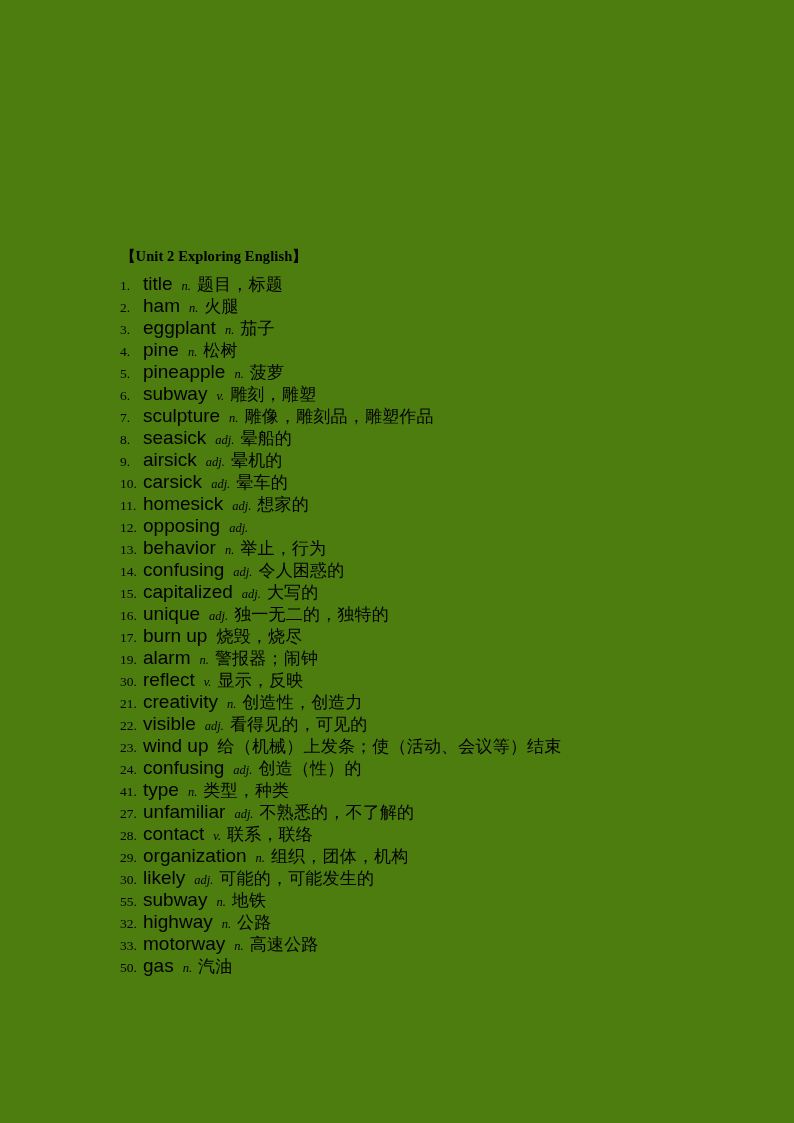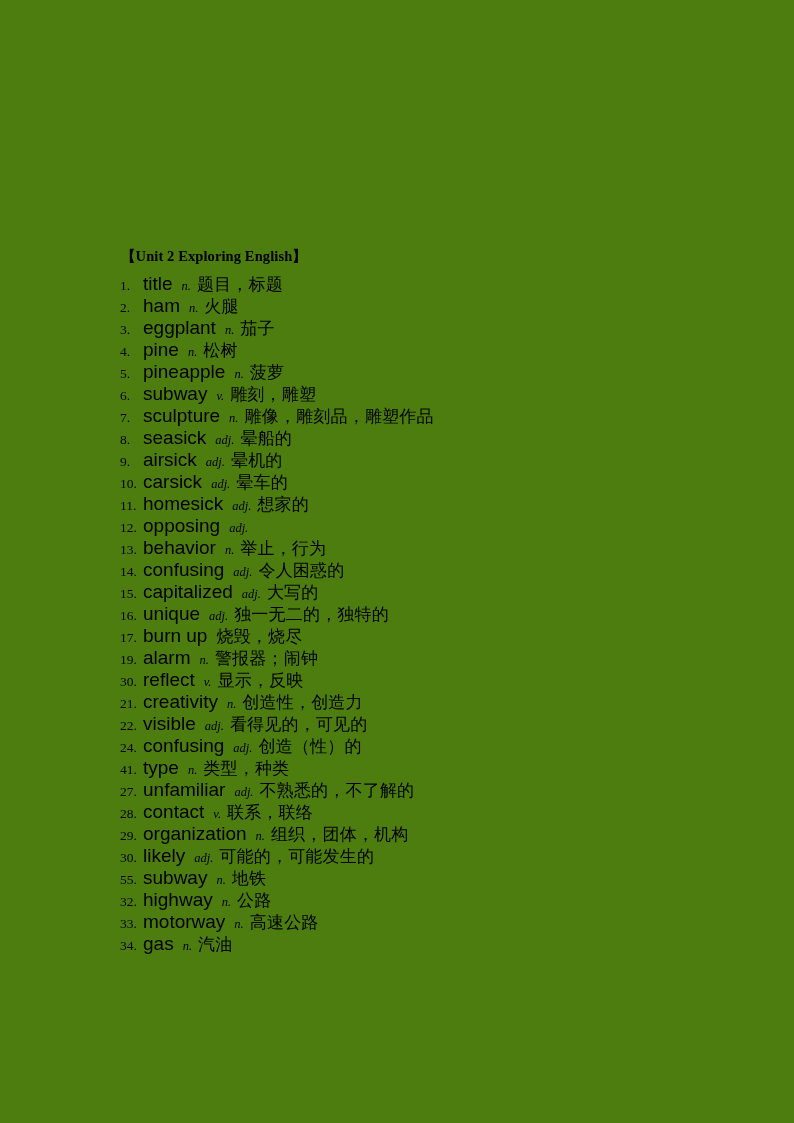--- a/index.html
+++ b/index.html
@@ -197,20 +197,26 @@
           <span class="pos">n.</span>
           <span class="cn">创造性，创造力</span>
         </li>
         <li class="vocab-row">
           <span class="idx">22.</span>
           <span class="word">visible</span>
           <span class="pos">adj.</span>
           <span class="cn">看得见的，可见的</span>
         </li>
         <li class="vocab-row">
+          <span class="idx">23.</span>
+          <span class="word">wind up</span>
+          <span class="pos"></span>
+          <span class="cn">给（机械）上发条；使（活动、会议等）结束</span>
+        </li>
+        <li class="vocab-row">
           <span class="idx">24.</span>
           <span class="word">confusing</span>
           <span class="pos">adj.</span>
           <span class="cn">创造（性）的</span>
         </li>
         <li class="vocab-row">
           <span class="idx">41.</span>
           <span class="word">type</span>
           <span class="pos">n.</span>
           <span class="cn">类型，种类</span>
@@ -251,21 +257,21 @@
           <span class="pos">n.</span>
           <span class="cn">公路</span>
         </li>
         <li class="vocab-row">
           <span class="idx">33.</span>
           <span class="word">motorway</span>
           <span class="pos">n.</span>
           <span class="cn">高速公路</span>
         </li>
         <li class="vocab-row">
-          <span class="idx">34.</span>
+          <span class="idx">50.</span>
           <span class="word">gas</span>
           <span class="pos">n.</span>
           <span class="cn">汽油</span>
         </li>
       </ol>
 
   </div>
 </div>
 
 </body></html>

